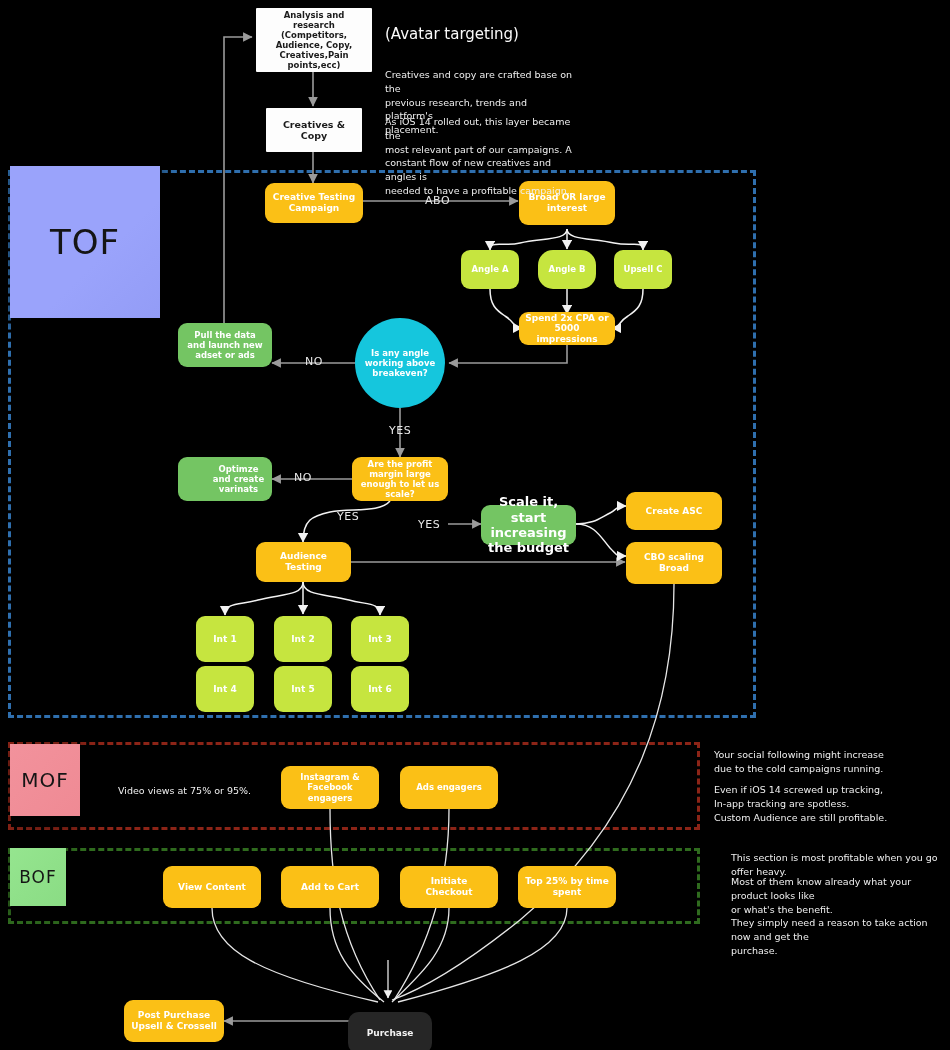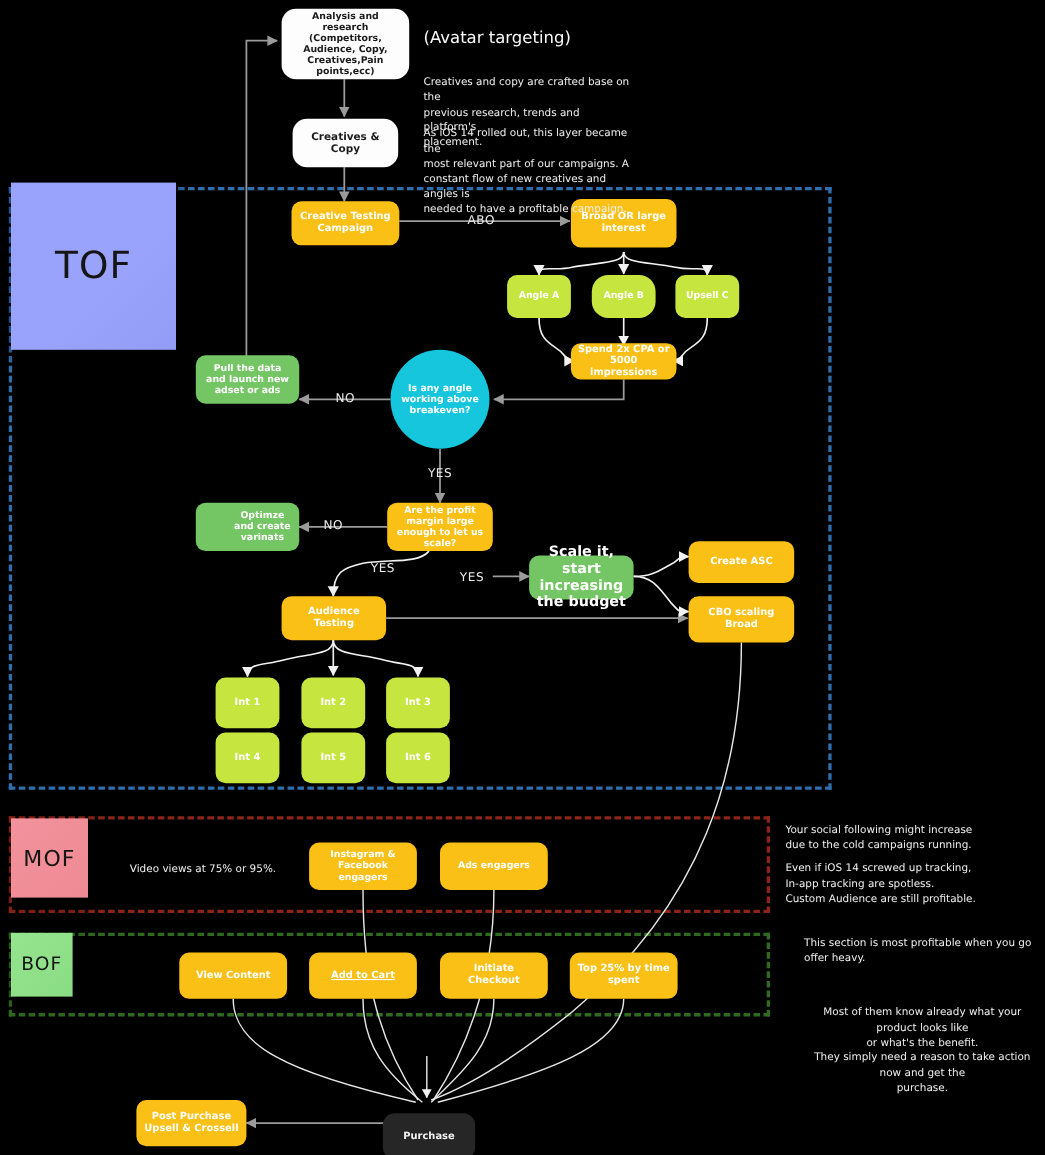--- a/index.html
+++ b/index.html
@@ -21,21 +21,21 @@
   .sticky-mof{left:10px;top:744px;width:70px;height:72px;background:#f0909c;font-size:20px;}
   .sticky-bof{left:10px;top:848px;width:56px;height:58px;background:#8fe08a;font-size:17px;}
   .sticky-tof{background:linear-gradient(135deg,#9aa3fb 0%,#9aa3fb 60%,#939cf6 100%);}
   .sticky-mof{background:linear-gradient(135deg,#f2929c 0%,#ef8a94 100%);}
   .sticky-bof{background:linear-gradient(135deg,#95e58f 0%,#8adc84 100%);}
 
   
   .node{position:absolute;box-sizing:border-box;display:flex;align-items:center;
         justify-content:center;text-align:center;border-radius:9px;
         font-weight:bold;line-height:1.18;padding:3px 6px;}
-  .n-white{background:#fdfdfd;color:#1b1b1b;border-radius:13px;}
+  .n-white{background:#fdfdfd;color:#1b1b1b;border-radius:1px;}
   .n-yellow{background:#fbc016;color:#fff;}
   .n-green{background:#74c563;color:#fff;}
   .n-lime{background:#c6e53f;color:#fff;}
   .n-dark{background:#262626;color:#f2f2f2;border-radius:11px;}
   .n-circle{background:#15c6dd;color:#fff;border-radius:50%;}
 
   
   .note{position:absolute;color:#efefef;font-family:"DejaVu Sans","Liberation Sans",sans-serif;
         line-height:1.45;white-space:pre-line;}
   .note-big{font-size:15px;color:#fafafa;}
@@ -169,21 +169,21 @@
   <div class="node n-lime" style="left:274px;top:616px;width:58px;height:46px;font-size:9px;">Int 2</div>
   <div class="node n-lime" style="left:351px;top:616px;width:58px;height:46px;font-size:9px;">Int 3</div>
   <div class="node n-lime" style="left:196px;top:666px;width:58px;height:46px;font-size:9px;">Int 4</div>
   <div class="node n-lime" style="left:274px;top:666px;width:58px;height:46px;font-size:9px;">Int 5</div>
   <div class="node n-lime" style="left:351px;top:666px;width:58px;height:46px;font-size:9px;">Int 6</div>
 
   <div class="node n-yellow" style="left:281px;top:766px;width:98px;height:43px;font-size:8.5px;">Instagram &amp; Facebook engagers</div>
   <div class="node n-yellow" style="left:400px;top:766px;width:98px;height:43px;font-size:8.5px;">Ads engagers</div>
 
   <div class="node n-yellow" style="left:163px;top:866px;width:98px;height:42px;font-size:9px;">View Content</div>
-  <div class="node n-yellow" style="left:281px;top:866px;width:98px;height:42px;font-size:9px;text-decoration:underline;">Add to Cart</div>
+  <div class="node n-yellow" style="left:281px;top:866px;width:98px;height:42px;font-size:9px;">Add to Cart</div>
   <div class="node n-yellow" style="left:400px;top:866px;width:98px;height:42px;font-size:9px;">Initiate Checkout</div>
   <div class="node n-yellow" style="left:518px;top:866px;width:98px;height:42px;font-size:9px;">Top 25% by time spent</div>
 
   <div class="node n-dark" style="left:348px;top:1000px;width:84px;height:42px;font-size:9px;margin-top:12px;">Purchase</div>
 
   <div class="node n-yellow" style="left:124px;top:1000px;width:100px;height:42px;font-size:9px;">Post Purchase Upsell &amp; Crossell</div>
 
   <div class="edge-label" style="left:425px;top:194px;">ABO</div>
   <div class="edge-label" style="left:305px;top:355px;">NO</div>
   <div class="edge-label" style="left:389px;top:424px;">YES</div>
@@ -206,18 +206,18 @@
 
   <div class="note note-sm" style="left:714px;top:748px;width:230px;">Your social following might increase
 due to the cold campaigns running.</div>
 
   <div class="note note-sm" style="left:714px;top:783px;width:230px;">Even if iOS 14 screwed up tracking,
 In-app tracking are spotless.
 Custom Audience are still profitable.</div>
 
   <div class="note note-sm" style="left:731px;top:851px;width:215px;">This section is most profitable when you go offer heavy.</div>
 
-  <div class="note note-sm" style="left:731px;top:914px;width:215px;text-align:center;">Most of them know already what your product looks like
+  <div class="note note-sm" style="left:731px;top:875px;width:215px;">Most of them know already what your product looks like
 or what's the benefit.
 They simply need a reason to take action now and get the
 purchase.</div>
 
 </div>
 
 </body></html>

